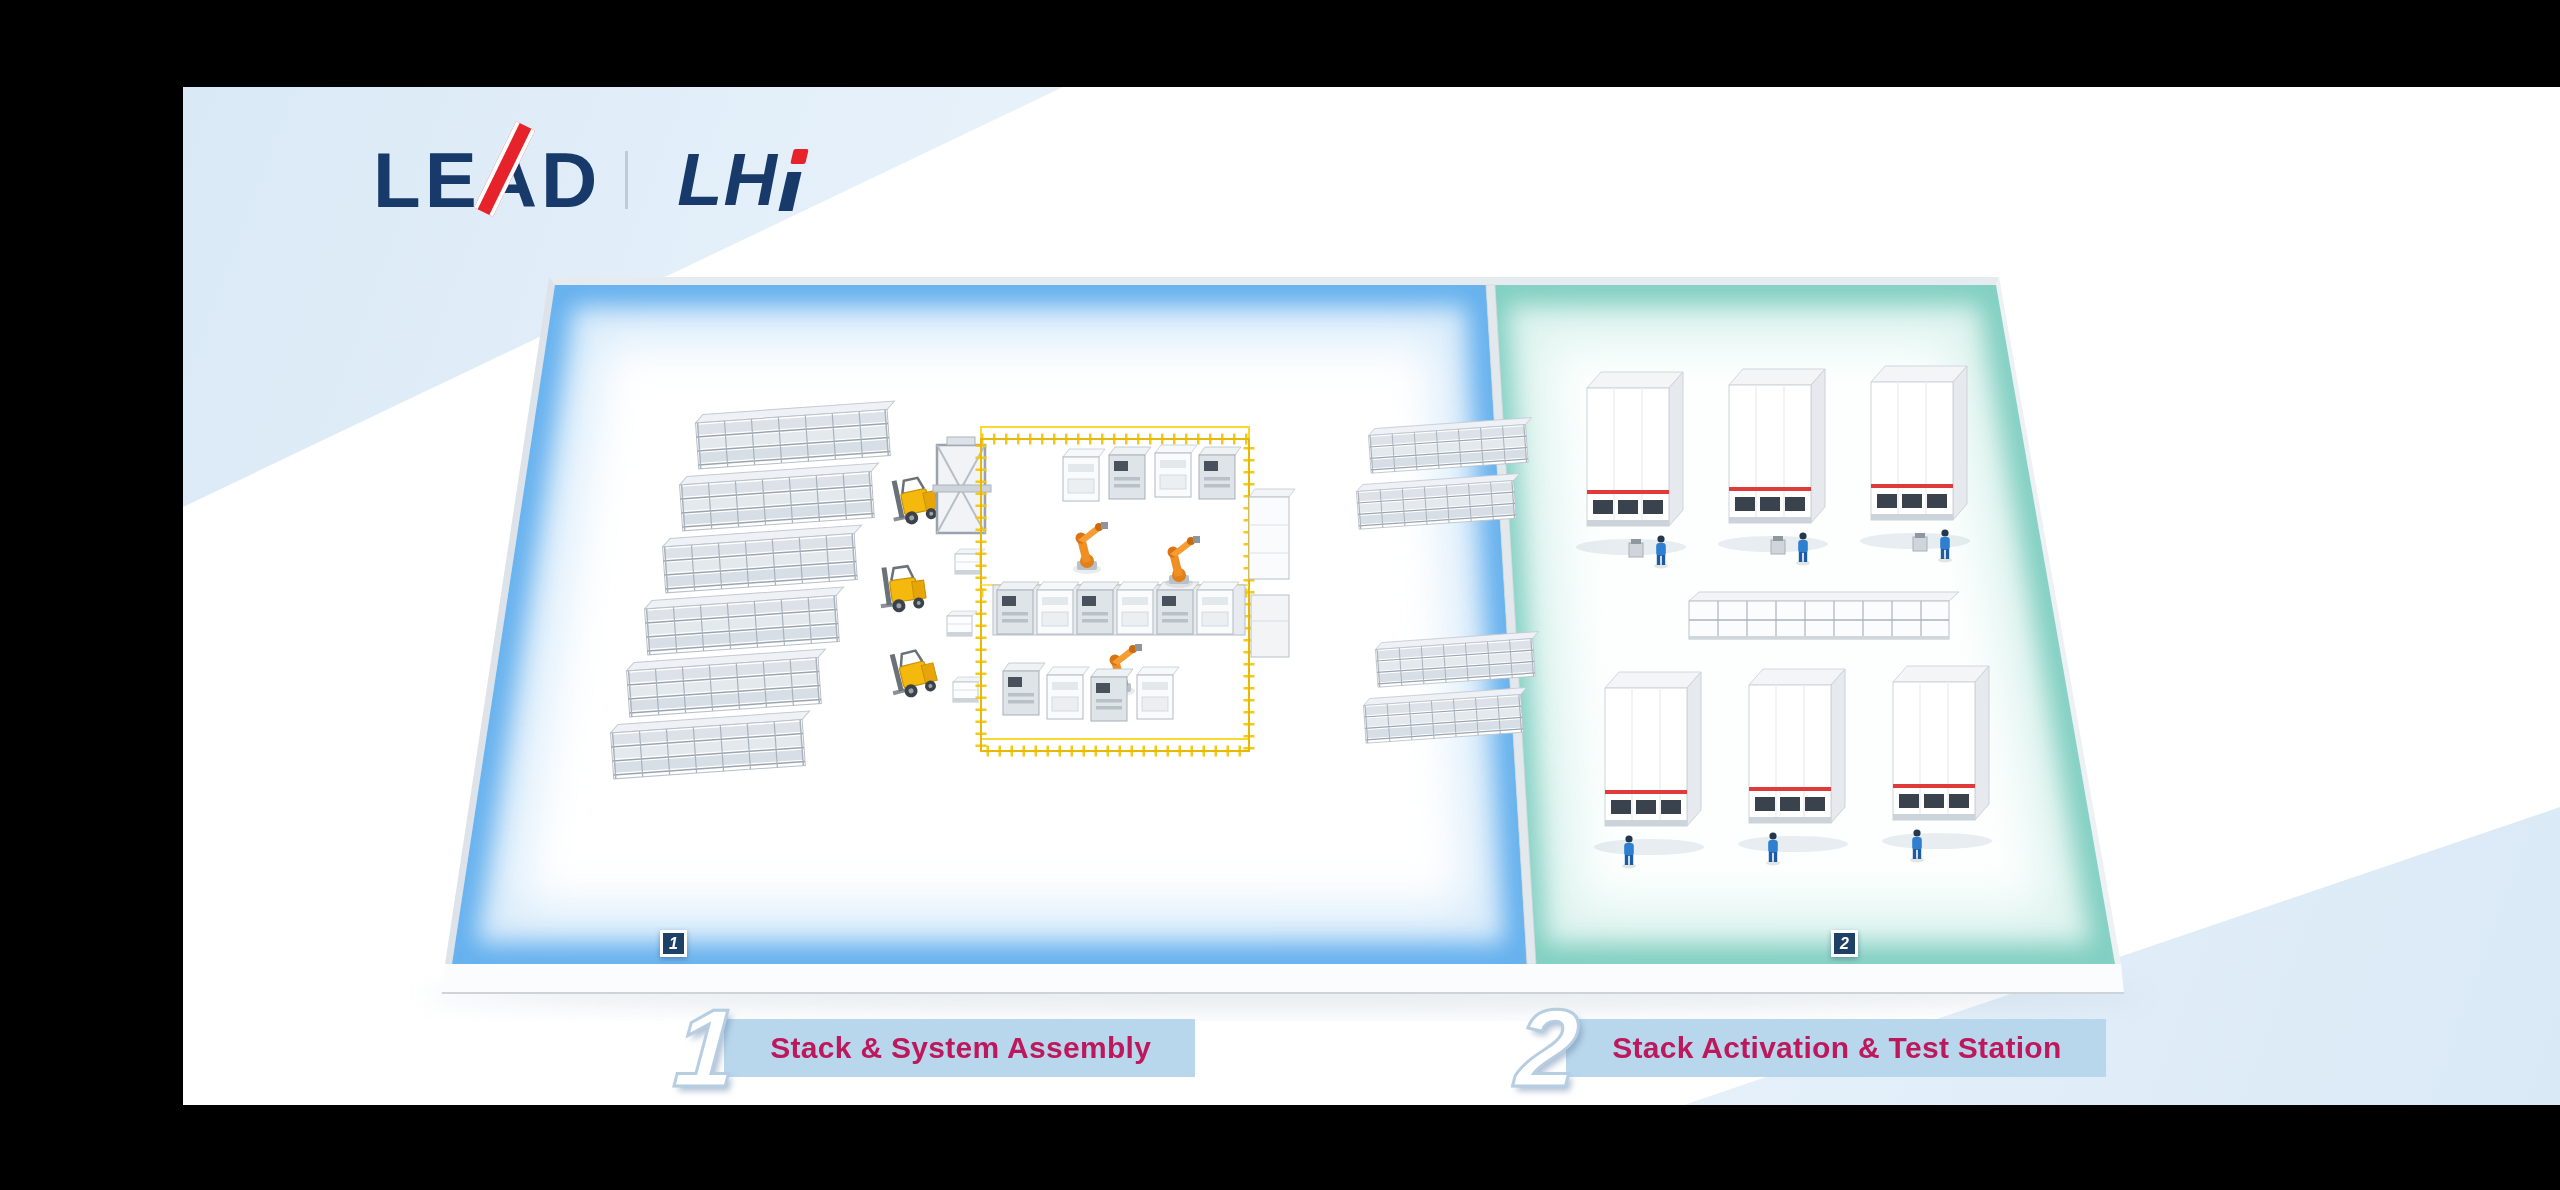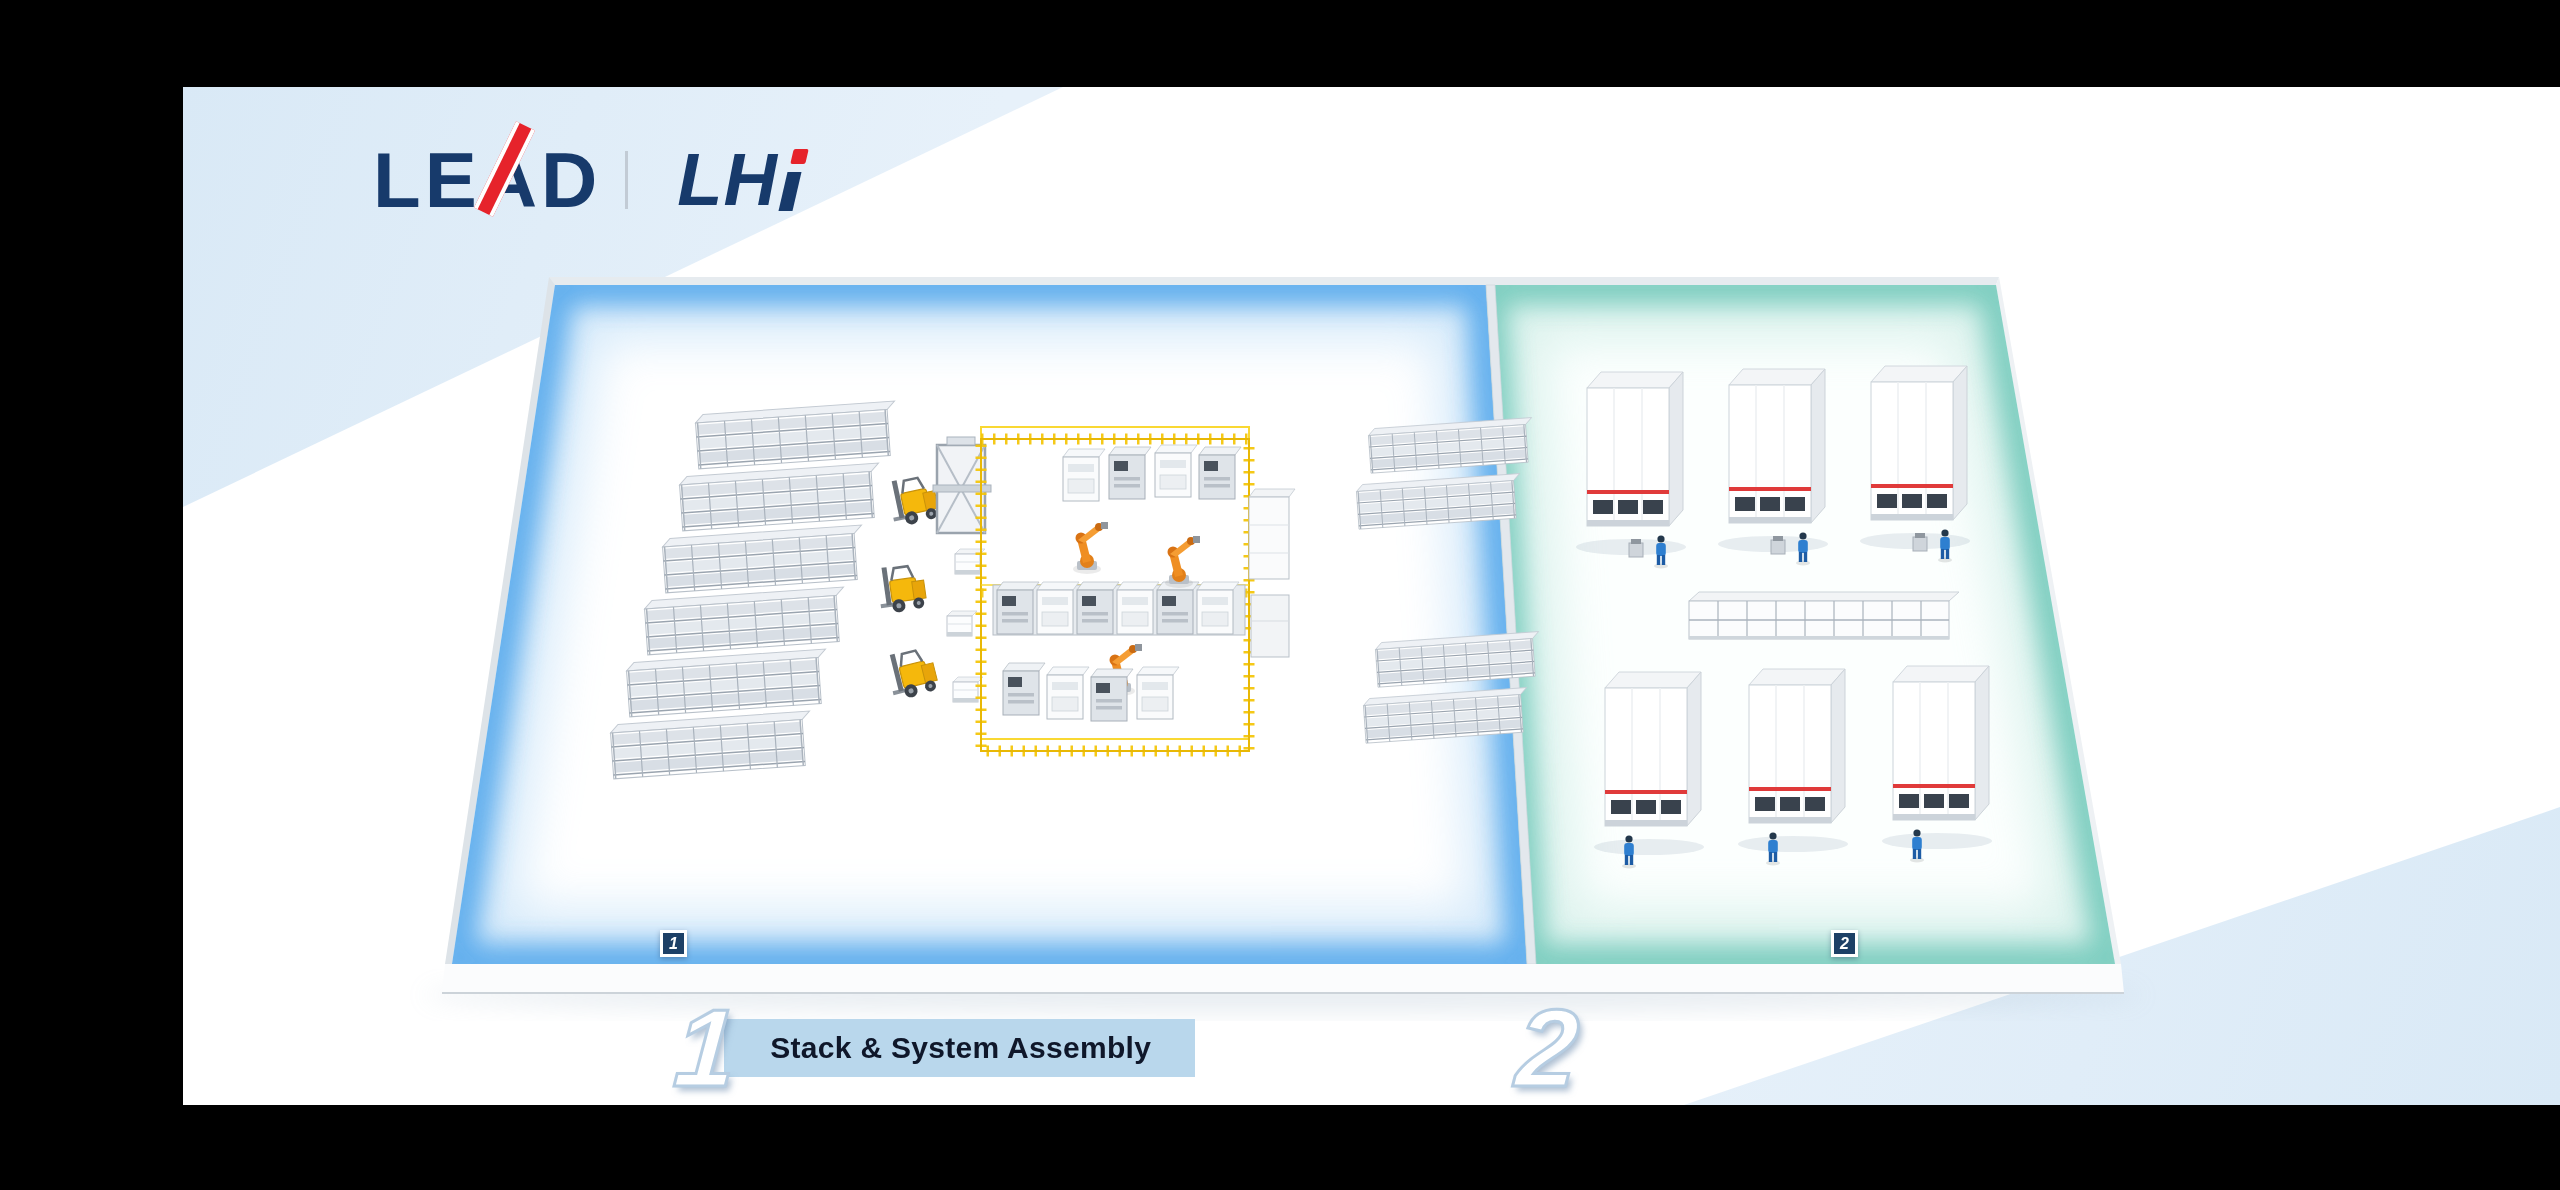--- a/index.html
+++ b/index.html
@@ -59,21 +59,21 @@
   .legend-item-2{left:1334px;}
   .legend-num{
     font-size:110px;font-weight:700;font-style:italic;line-height:1;color:#ffffff;
     -webkit-text-stroke:3px #b6cde2;
     text-shadow:4px 5px 6px rgba(110,140,175,.55), 0 0 2px rgba(165,195,225,.7);
     transform:skewX(-4deg);
     margin-right:-12px;position:relative;z-index:2;
   }
   .legend-banner{
     height:58px;background:#b9d7ec;display:flex;align-items:center;
-    padding:0 44px 0 46px;font-size:30px;font-weight:700;color:#0f172a;
+    padding:0 44px 0 46px;font-size:30px;font-weight:700;color:#be185d;
     letter-spacing:.3px;white-space:nowrap;position:relative;z-index:1;
   }
 </style>
 </head>
 <body>
 
 <div class="canvas">
 
   <div class="corner-tl"></div>
   <div class="corner-br"></div>
@@ -344,15 +344,16 @@
 
   <div class="floor-marker marker-1">1</div>
   <div class="floor-marker marker-2">2</div>
 
   <div class="legend-item legend-item-1">
     <div class="legend-num">1</div>
     <div class="legend-banner">Stack &amp; System Assembly</div>
   </div>
   <div class="legend-item legend-item-2">
     <div class="legend-num">2</div>
+    <div class="legend-banner">Stack Activation &amp; Test Station</div>
   </div>
 
 </div>
 
 </body></html>

